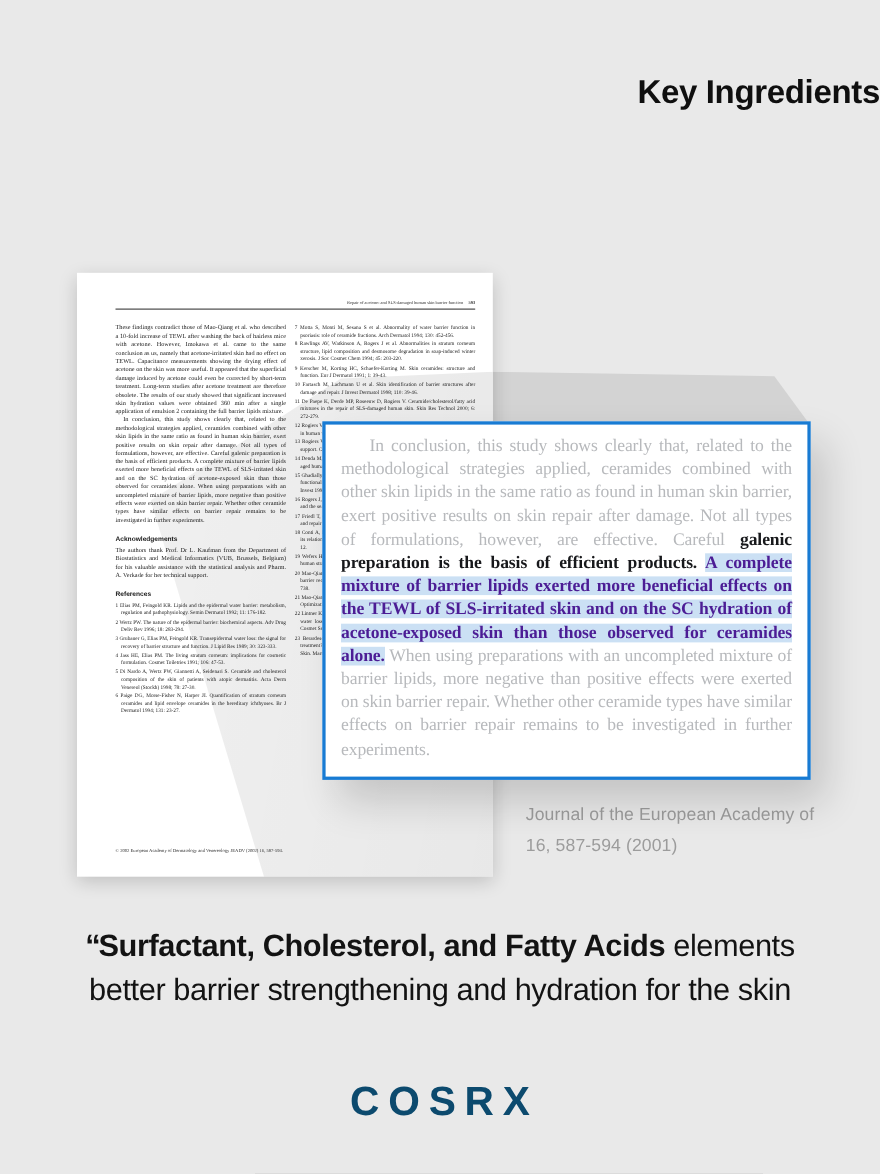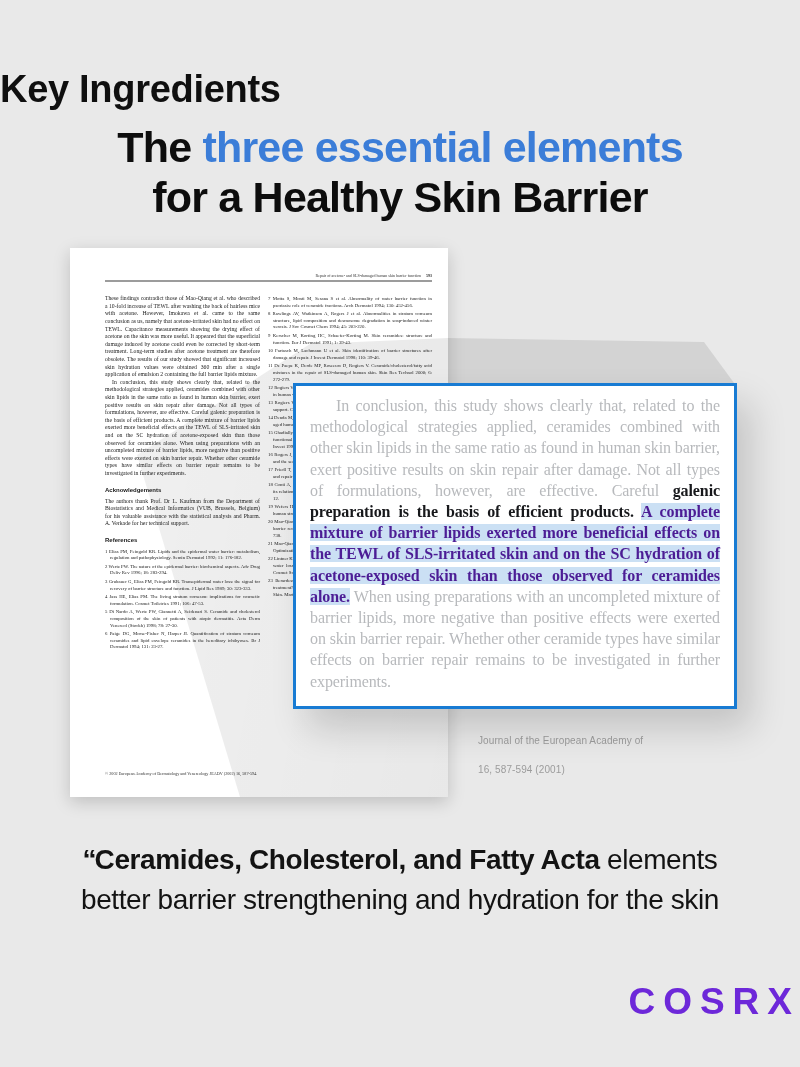--- a/index.html
+++ b/index.html
@@ -2,22 +2,22 @@
 <html><head>
 <meta charset="utf-8">
 <style>
   html,body{margin:0;padding:0;background:#cfcfcf;}
   .canvas{
     position:relative;width:800px;height:1067px;margin:0 auto;
     background:#e9e9e9;overflow:hidden;
     font-family:"Liberation Sans",sans-serif;color:#111;
   }
   
-  .eyebrow{position:absolute;top:68px;left:0;width:100%;text-align:left;
-    font-size:38px;font-weight:700;letter-spacing:-0.3px;color:#0f0f0f;}
+  .eyebrow{position:absolute;top:68px;left:0;width:100%;text-align:right;
+    font-size:30px;font-weight:700;letter-spacing:-0.3px;color:#0f0f0f;}
   .main-title{position:absolute;top:122px;left:0;width:100%;text-align:center;
     font-size:43px;font-weight:700;line-height:50px;letter-spacing:-0.8px;color:#0d0d0d;}
   .main-title .blue{color:#3b7dd8;}
   
   .paper{position:absolute;left:70px;top:248px;width:378px;height:549px;background:#ffffff;
     box-shadow:0 5px 16px rgba(0,0,0,0.18);z-index:1;overflow:hidden;}
   .paper-scale{position:absolute;left:0;top:0;width:756px;height:1098px;
     transform:scale(0.5);transform-origin:0 0;
     font-family:"Liberation Serif",serif;color:#222;}
   .paper-pad{position:relative;padding:50px 32px 0 70px;height:100%;box-sizing:border-box;}
@@ -45,41 +45,37 @@
     background:#ffffff;border:3px solid #187bd3;z-index:3;
     box-shadow:14px 20px 34px rgba(0,0,0,0.16);
     padding:9px 14px;overflow:hidden;}
   .callout p{margin:0;font-family:"Liberation Serif",serif;font-size:16px;line-height:21.2px;
     text-align:justify;text-indent:26px;letter-spacing:-0.1px;}
   .co-gray{color:#b7b9bc;}
   .co-dark{color:#17181b;font-weight:600;}
   .co-hl{background:#cbe0f4;color:#4c1d95;font-weight:600;}
   
   .citation{position:absolute;left:478px;top:727px;width:270px;z-index:1;
-    font-size:10px;line-height:28.5px;color:#9c9c9c;letter-spacing:0.1px;}
+    font-size:16px;line-height:28.5px;color:#9c9c9c;letter-spacing:0.1px;}
   
   .quote{position:absolute;top:840px;left:0;width:100%;text-align:center;
     font-size:28px;line-height:40px;color:#131313;letter-spacing:-0.4px;}
   .quote b{font-weight:700;}
   .qmark{font-weight:800;letter-spacing:-2px;}
   
-  .logo{position:absolute;top:981px;left:0;width:100%;text-align:right;
-    font-size:37px;font-weight:800;letter-spacing:8px;color:#6d28d9;text-indent:8px;}
+  .logo{position:absolute;top:981px;left:0;width:100%;text-align:center;
+    font-size:37px;font-weight:800;letter-spacing:8px;color:#0c4a6e;text-indent:8px;}
 </style>
 </head>
 <body>
 
 <div class="canvas">
 
   <div class="eyebrow">Key Ingredients</div>
 
-  <div class="main-title">
-    <div><span>The </span><span class="blue">three essential elements</span></div>
-    <div>for a Healthy Skin Barrier</div>
-  </div>
 
   <div class="paper">
     <div class="paper-scale">
       <div class="paper-pad">
         <div class="p-head">
           <span>Repair of acetone- and SLS-damaged human skin barrier function</span>
           <span class="p-num">593</span>
         </div>
         <hr class="p-rule">
         <div class="p-cols">
@@ -127,19 +123,19 @@
   <div class="callout">
     <p><span class="co-gray">In conclusion, this study shows clearly that, related to the methodological strategies applied, ceramides combined with other skin lipids in the same ratio as found in human skin barrier, exert positive results on skin repair after damage. Not all types of formulations, however, are effective. Careful </span><span class="co-dark">galenic preparation is the basis of efficient products. </span><span class="co-hl">A complete mixture of barrier lipids exerted more beneficial effects on the TEWL of SLS-irritated skin and on the SC hydration of acetone-exposed skin than those observed for ceramides alone.</span><span class="co-gray"> When using preparations with an uncompleted mixture of barrier lipids, more negative than positive effects were exerted on skin barrier repair. Whether other ceramide types have similar effects on barrier repair remains to be investigated in further experiments.</span></p>
   </div>
 
   <div class="citation">
     <div>Journal of the European Academy of</div>
     <div>16, 587-594 (2001)</div>
   </div>
 
   <div class="quote">
-    <div><span class="qmark">“</span><b>Ceramides, Cholesterol, and Fatty Acta</b><span> elements</span></div>
+    <div><span class="qmark">“</span><b>Surfactant, Cholesterol, and Fatty Acids</b><span> elements</span></div>
     <div>better barrier strengthening and hydration for the skin</div>
   </div>
 
   <div class="logo">COSRX</div>
 
 </div>
 
 </body></html>

